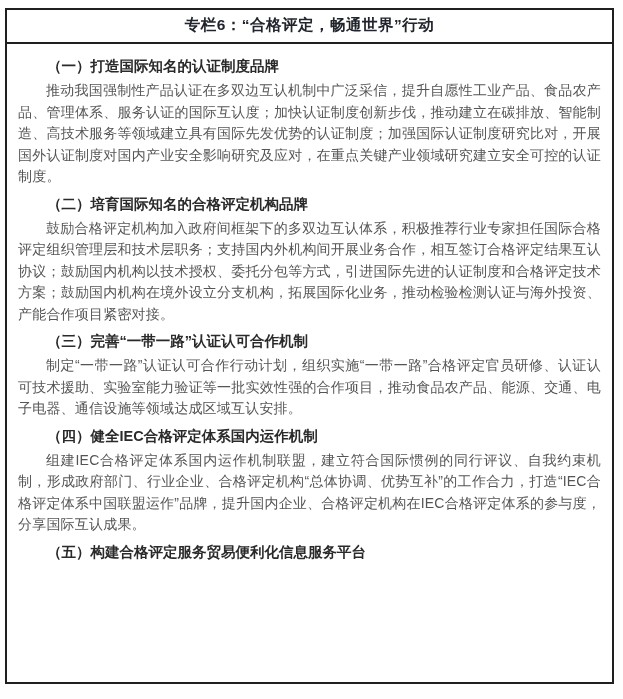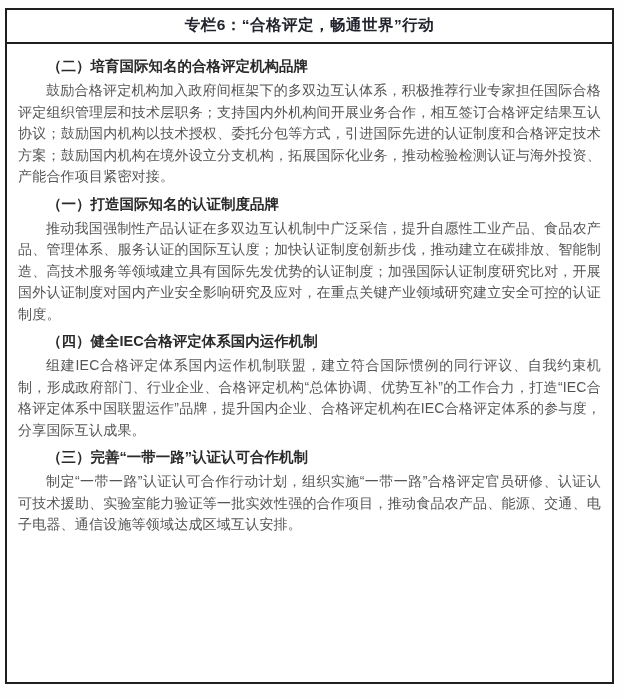--- a/index.html
+++ b/index.html
@@ -61,37 +61,38 @@
 <div class="page">
   <div class="panel">
 
     <div class="panel-header">
       <span>专栏6：“合格评定，畅通世界”行动</span>
     </div>
 
     <div class="panel-body">
 
       <div class="section">
+        <div class="section-heading">（一）打造国际知名的认证制度品牌</div>
+        <p class="section-paragraph">推动我国强制性产品认证在多双边互认机制中广泛采信，提升自愿性工业产品、食品农产品、管理体系、服务认证的国际互认度；加快认证制度创新步伐，推动建立在碳排放、智能制造、高技术服务等领域建立具有国际先发优势的认证制度；加强国际认证制度研究比对，开展国外认证制度对国内产业安全影响研究及应对，在重点关键产业领域研究建立安全可控的认证制度。</p>
+      </div>
+
+      <div class="section">
         <div class="section-heading">（二）培育国际知名的合格评定机构品牌</div>
         <p class="section-paragraph">鼓励合格评定机构加入政府间框架下的多双边互认体系，积极推荐行业专家担任国际合格评定组织管理层和技术层职务；支持国内外机构间开展业务合作，相互签订合格评定结果互认协议；鼓励国内机构以技术授权、委托分包等方式，引进国际先进的认证制度和合格评定技术方案；鼓励国内机构在境外设立分支机构，拓展国际化业务，推动检验检测认证与海外投资、产能合作项目紧密对接。</p>
       </div>
 
       <div class="section">
-        <div class="section-heading">（一）打造国际知名的认证制度品牌</div>
-        <p class="section-paragraph">推动我国强制性产品认证在多双边互认机制中广泛采信，提升自愿性工业产品、食品农产品、管理体系、服务认证的国际互认度；加快认证制度创新步伐，推动建立在碳排放、智能制造、高技术服务等领域建立具有国际先发优势的认证制度；加强国际认证制度研究比对，开展国外认证制度对国内产业安全影响研究及应对，在重点关键产业领域研究建立安全可控的认证制度。</p>
+        <div class="section-heading">（三）完善“一带一路”认证认可合作机制</div>
+        <p class="section-paragraph">制定“一带一路”认证认可合作行动计划，组织实施“一带一路”合格评定官员研修、认证认可技术援助、实验室能力验证等一批实效性强的合作项目，推动食品农产品、能源、交通、电子电器、通信设施等领域达成区域互认安排。</p>
       </div>
 
       <div class="section">
         <div class="section-heading">（四）健全IEC合格评定体系国内运作机制</div>
         <p class="section-paragraph">组建IEC合格评定体系国内运作机制联盟，建立符合国际惯例的同行评议、自我约束机制，形成政府部门、行业企业、合格评定机构“总体协调、优势互补”的工作合力，打造“IEC合格评定体系中国联盟运作”品牌，提升国内企业、合格评定机构在IEC合格评定体系的参与度，分享国际互认成果。</p>
       </div>
 
       <div class="section">
-        <div class="section-heading">（三）完善“一带一路”认证认可合作机制</div>
-        <p class="section-paragraph">制定“一带一路”认证认可合作行动计划，组织实施“一带一路”合格评定官员研修、认证认可技术援助、实验室能力验证等一批实效性强的合作项目，推动食品农产品、能源、交通、电子电器、通信设施等领域达成区域互认安排。</p>
-      </div>
-
-      <div class="section">
+        <div class="section-heading">（五）构建合格评定服务贸易便利化信息服务平台</div>
       </div>
 
     </div>
   </div>
 </div>
 
 </body></html>

